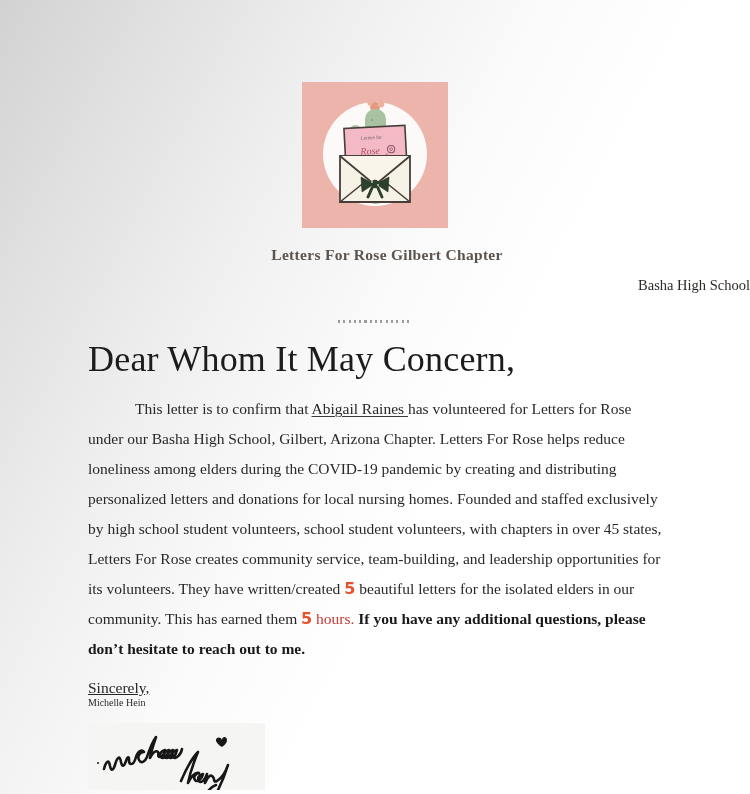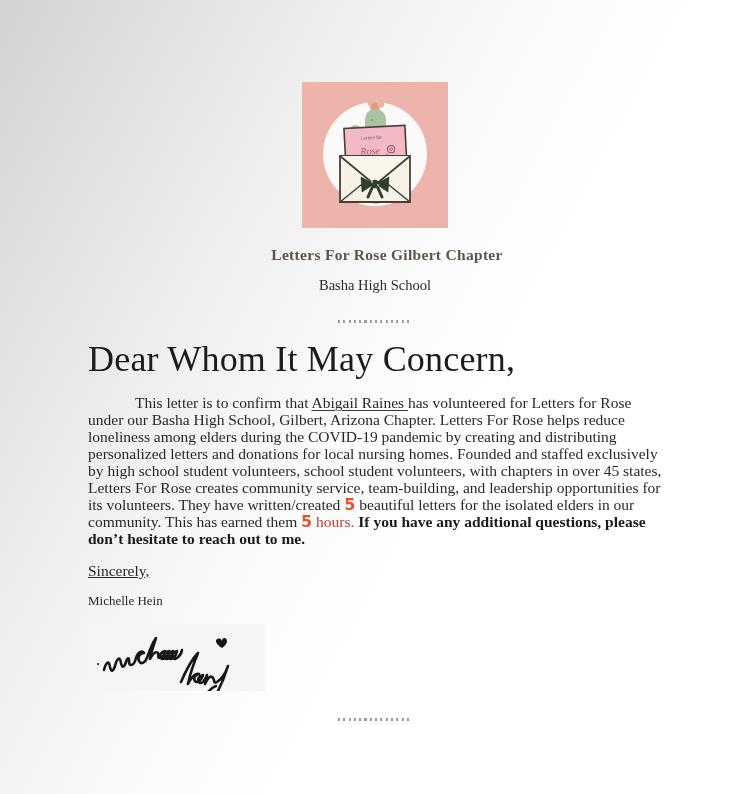--- a/index.html
+++ b/index.html
@@ -24,20 +24,21 @@
     font-size: 15.5px;
     font-weight: bold;
     letter-spacing: 0.3px;
     color: #5b544e;
     padding-left: 24px;
   }
   .school-name {
     margin-top: 13px;
     font-size: 14.5px;
     color: #2e2a27;
+    text-align: right;
   }
   .dotted-divider {
     width: 74px;
     height: 3px;
     margin: 26px auto 0 auto;
     background: repeating-linear-gradient(90deg, #9b9b9b 0 2px, transparent 2px 5.3px);
   }
   .dotted-divider.bottom { margin-top: 27px; }
   .content {
     width: 574px;
@@ -46,21 +47,21 @@
   .salutation {
     margin-top: 15px;
     font-size: 36px;
     font-weight: normal;
     color: #1c1c1c;
     letter-spacing: 0.2px;
   }
   .body-paragraph {
     margin-top: 14px;
     font-size: 15.5px;
-    line-height: 17px;
+    line-height: 30px;
     color: #282828;
     text-indent: 47px;
     text-align: left;
   }
   .underlined-name {
     text-decoration: underline;
     text-underline-offset: 2px;
     text-decoration-thickness: 1px;
     text-decoration-color: #3a3a3a;
   }
@@ -73,22 +74,21 @@
   }
   .hours-label { color: #c23a31; }
   .bold-closing { font-weight: bold; color: #1a1a1a; }
   .sincerely {
     margin-top: 15px;
     font-size: 15.5px;
     color: #282828;
     text-decoration: underline;
   }
   .signer-name {
-    margin-top: 13px;
-    font-size: 13px;
+    font-size: 10px;
     color: #282828;
     font-family: Liberation Serif, serif;
   }
   .signature-image {
     margin-top: 15px;
     width: 177px;
     height: 67px;
     background: #f5f5f4;
   }
   .signature-image svg { display: block; width: 177px; height: 67px; }

